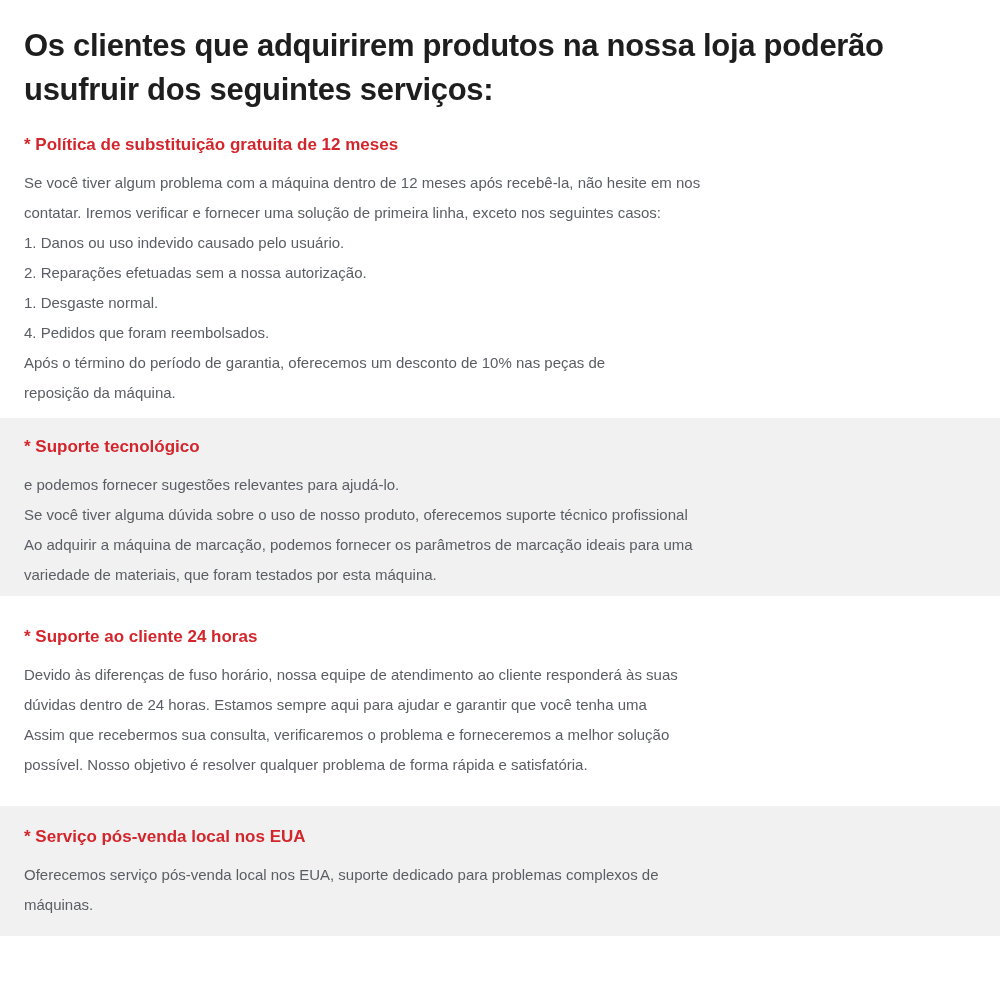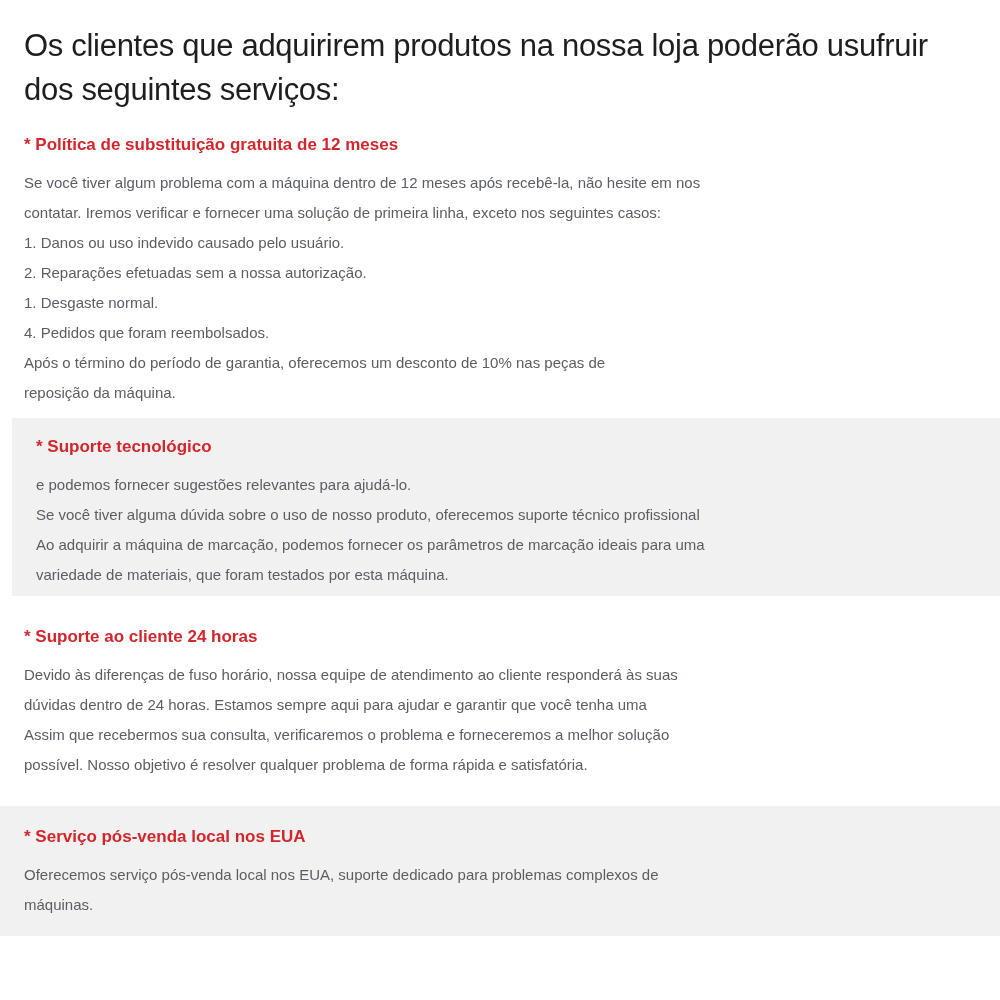--- a/index.html
+++ b/index.html
@@ -15,21 +15,21 @@
     width:1000px;height:1000px;
     background:var(--page-bg);
     font-family:"Liberation Sans","DejaVu Sans",sans-serif;
     overflow:hidden;
   }
   .page{padding-top:24px;}
   h1.page-title{
     margin:0 24px 18px 24px;
     font-size:31px;
     line-height:44px;
-    font-weight:normal;
+    font-weight:bold;
     letter-spacing:-0.3px;
     color:var(--heading-black);
   }
   section.svc{padding:0 24px;}
   section.svc h2{
     margin:0 0 8px 0;
     font-size:17px;
     line-height:30px;
     font-weight:bold;
     color:var(--accent-red);
@@ -39,21 +39,21 @@
     line-height:30px;
     color:var(--body-gray);
   }
   .s1{margin-bottom:10px;}
   .s2{margin-bottom:26px;}
   .s3{margin-bottom:26px;}
   .s4{margin-bottom:3px;}
   .band{
     background:var(--band-gray);
   }
-  .s2.band{padding:14px 24px 6px 24px;margin-left:12px;}
+  .s2.band{padding:14px 24px 6px 24px;}
   .s4.band{padding:16px 24px 16px 24px;}
 </style>
 </head>
 <body>
 
 <main class="page">
 
   <h1 class="page-title">Os clientes que adquirirem produtos na nossa loja poderão usufruir dos seguintes serviços:</h1>
 
   <section class="svc s1">

